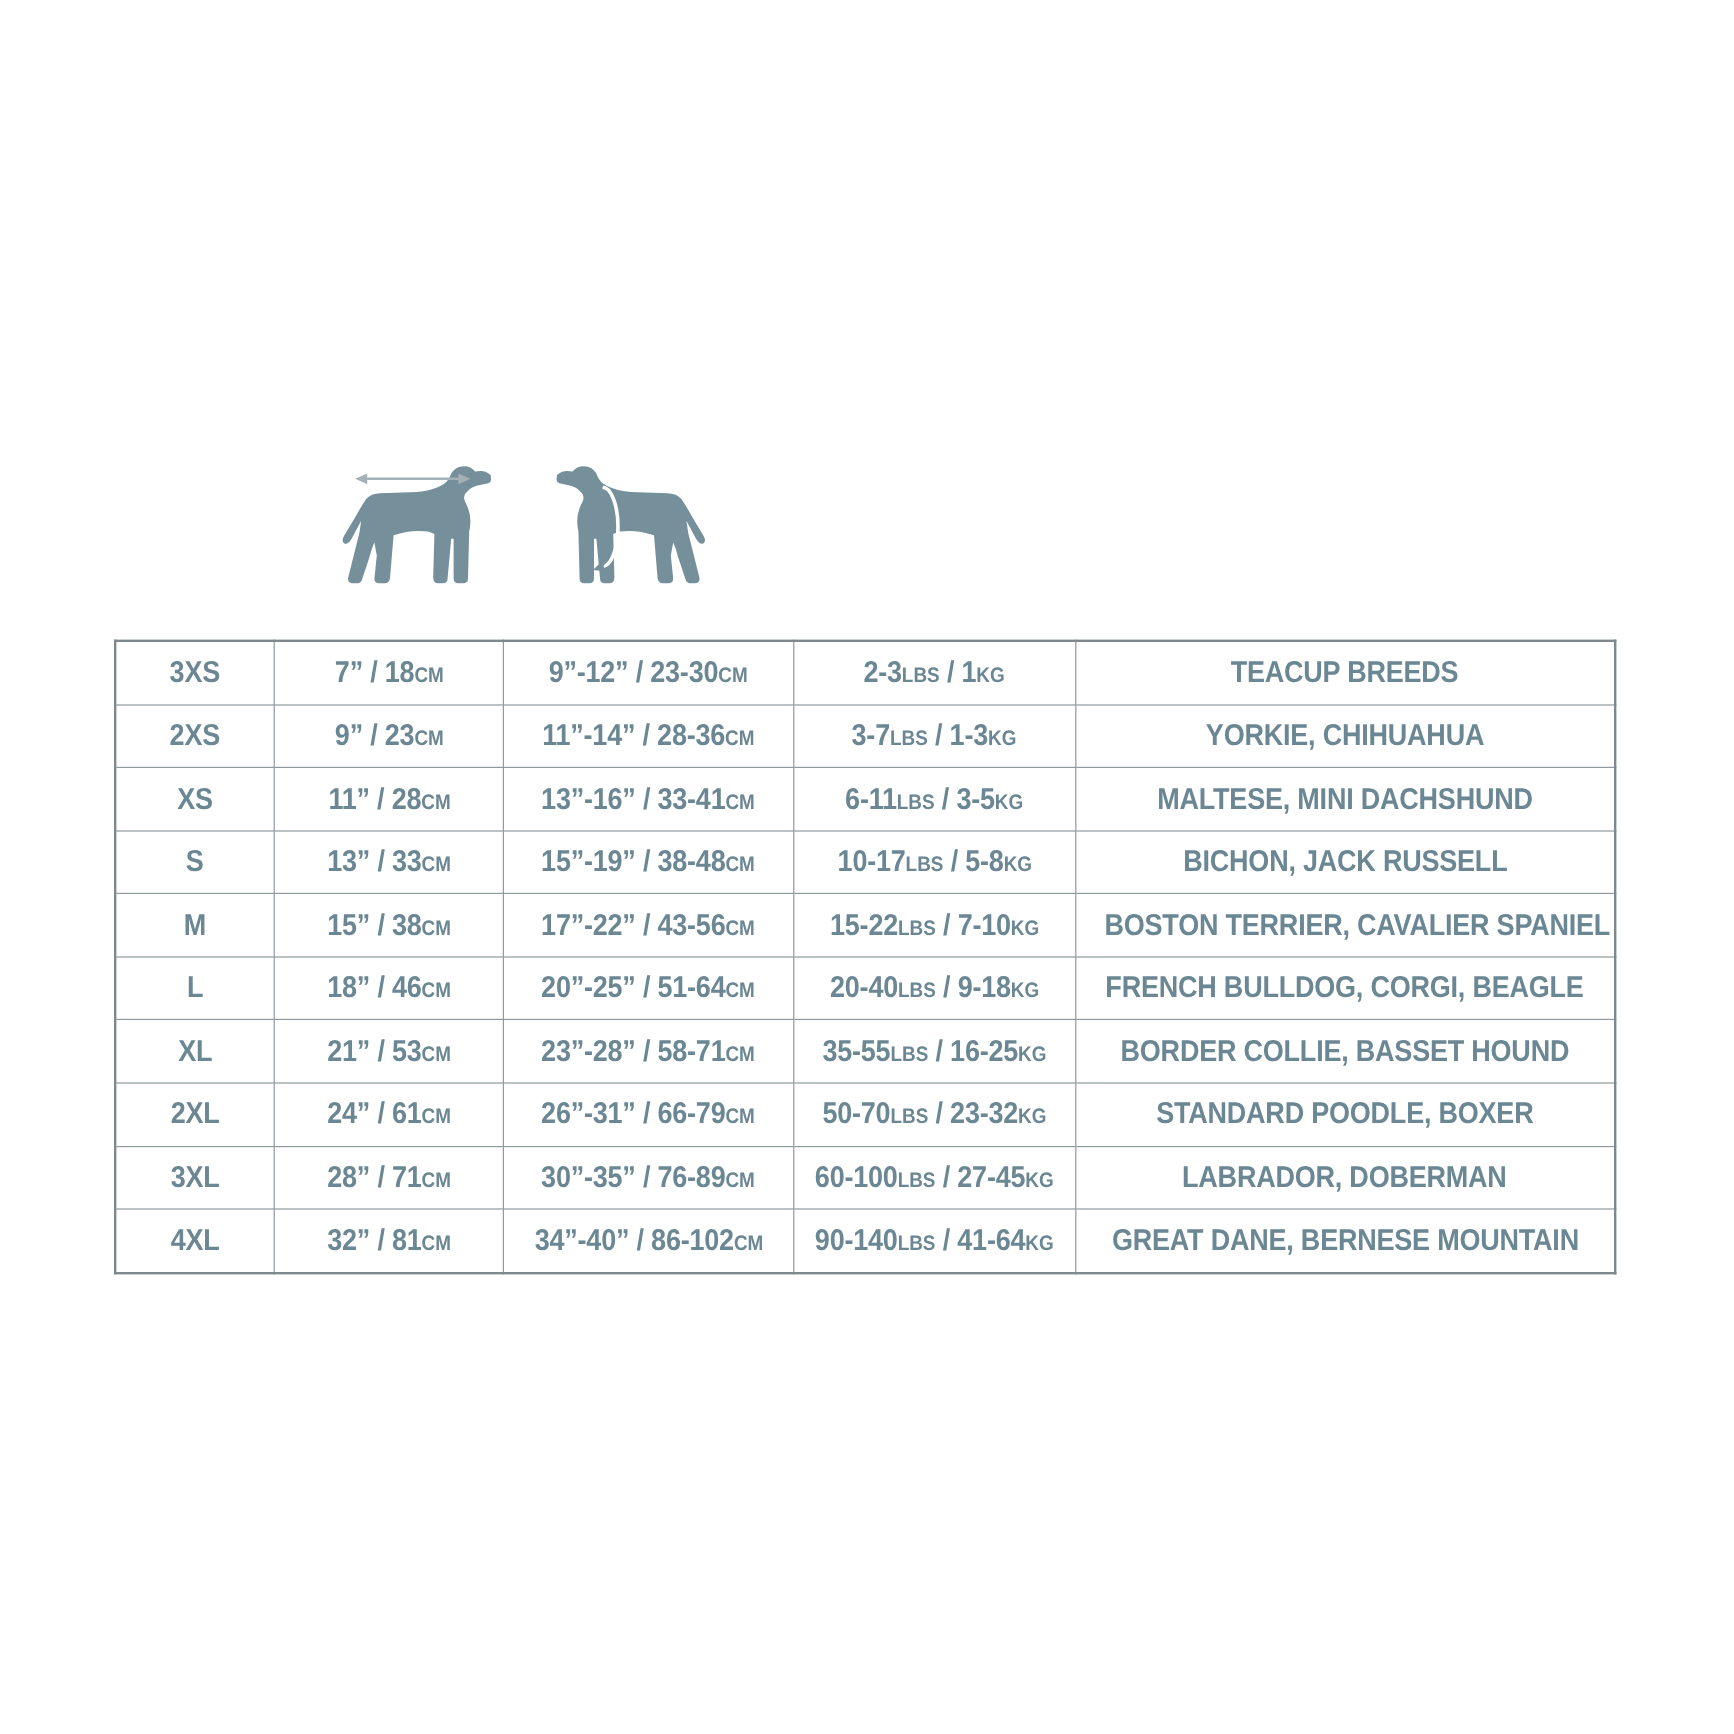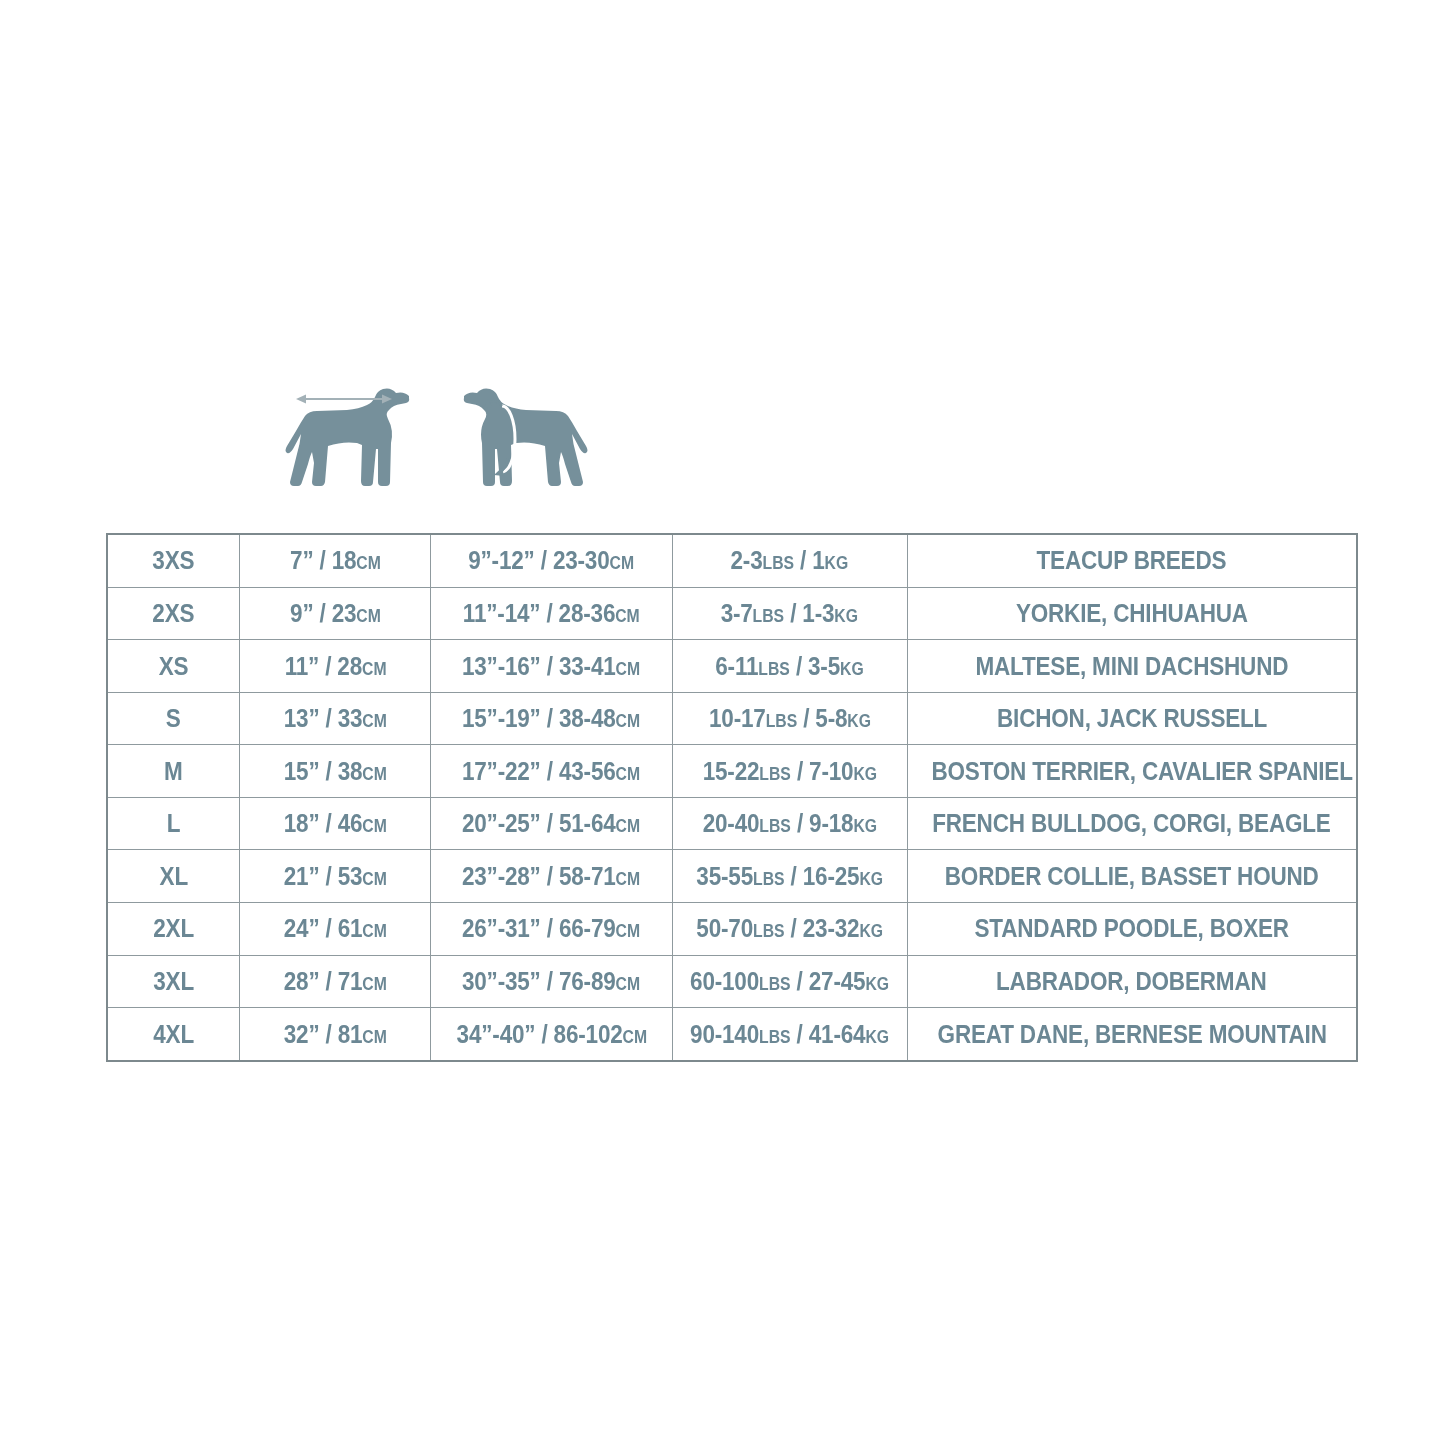--- a/index.html
+++ b/index.html
@@ -8,21 +8,21 @@
   .dogs{position:absolute;left:283px;top:386px;width:310px;height:114px;}
   .dog{position:absolute;top:0;width:150px;height:110px;}
   .dog1{left:0;}
   .dog2{left:157px;}
   .dogbody{fill:#76909b;}
   .measure-line{stroke:#a3b1b7;stroke-width:2.2;fill:none;}
   .measure-head{fill:#a3b1b7;}
   .girth-white{stroke:#ffffff;stroke-width:3;fill:none;}
   .girth-col{stroke:#76909b;stroke-width:2.2;fill:none;}
   .girth-head{fill:#76909b;}
-  .sizing-table{position:absolute;left:106px;top:533px;width:1252px;height:529px;
+  .sizing-table{position:absolute;left:95px;top:533px;width:1252px;height:529px;
                 border-collapse:collapse;table-layout:fixed;border:2.5px solid #7d898d;}
   .sizing-table td{border:1.5px solid #8f9a9e;text-align:center;vertical-align:middle;
                    color:#6b8794;font-weight:700;font-size:25px;white-space:nowrap;
                    padding:0;overflow:hidden;}
   .cw{display:inline-block;transform:scaleX(0.9);transform-origin:50% 50%;letter-spacing:-0.2px;}
   .u{font-size:0.7em;letter-spacing:0;}
 </style>
 </head>
 <body>
 

